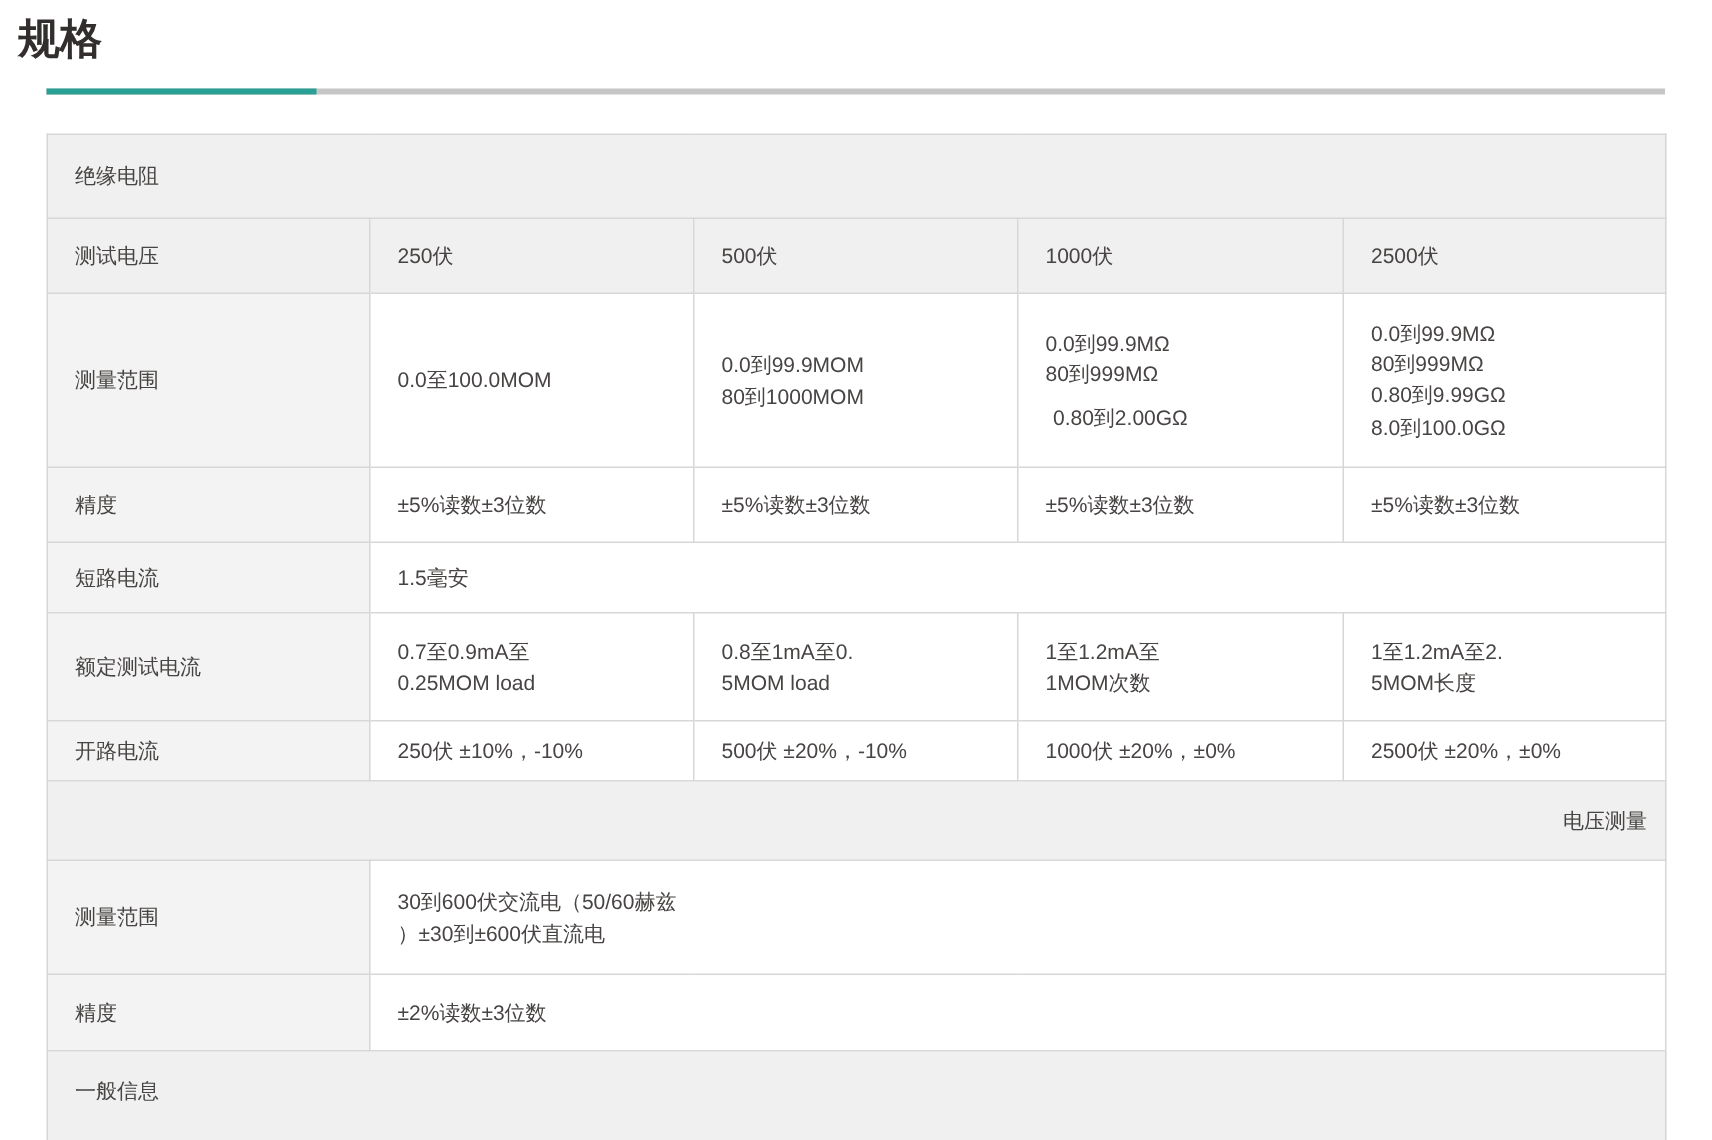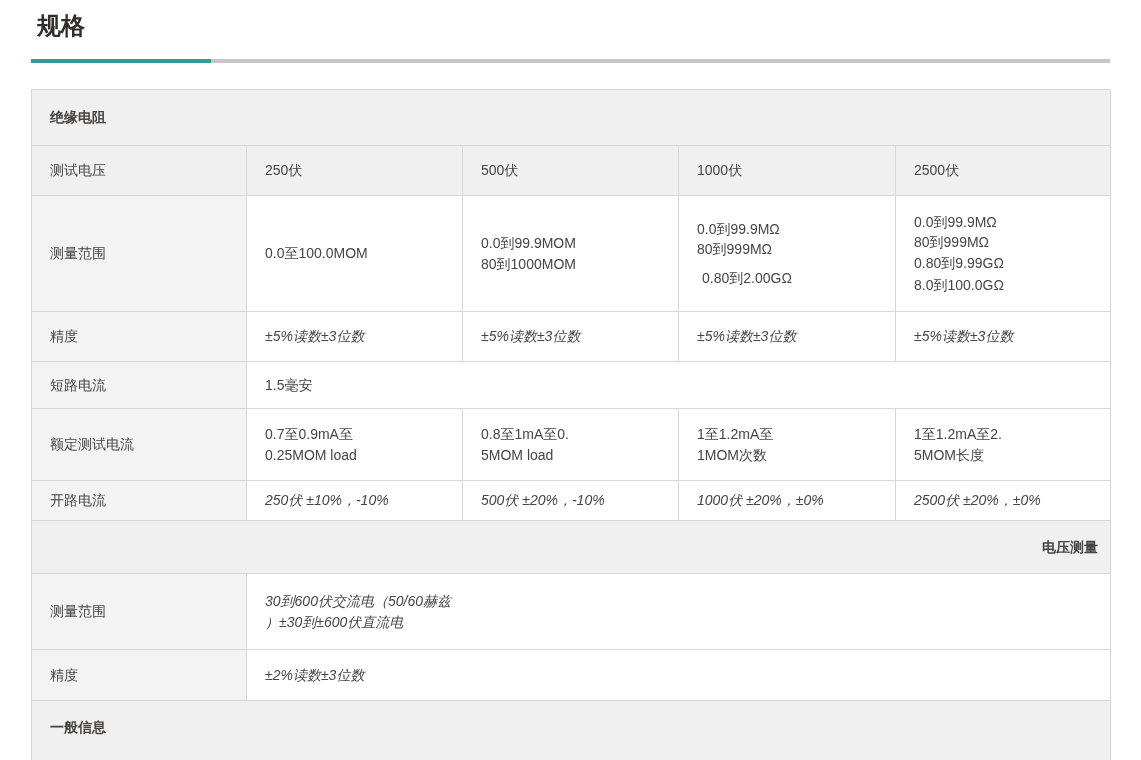--- a/index.html
+++ b/index.html
@@ -10,22 +10,22 @@
   }
   .page {
     position: relative;
     width: 1141px;
     height: 760px;
     overflow: hidden;
     background: #ffffff;
     color: #3d3a39;
   }
   .page-title {
-    margin: 8px 0 0 37px;
-    font-size: 24px;
+    margin: 8px 0 0 12px;
+    font-size: 28px;
     font-weight: 600;
     color: #322e2d;
     line-height: 36px;
   }
   .title-rule {
     margin: 15px 0 0 31px;
     width: 1079px;
     height: 4px;
     background: #c6c6c6;
     position: relative;
@@ -47,21 +47,21 @@
     border: 1px solid #d7d7d7;
     vertical-align: middle;
     padding: 6px 12px 6px 18px;
     color: #474443;
     font-size: 14px;
     line-height: 1.45;
   }
   td.section-cell {
     background: #eff0ef;
     font-size: 13.5px;
-    font-weight: bold;
+    font-weight: normal;
     color: #3d3a39;
     padding-left: 20px;
   }
   tr.r-sec1 { height: 56px; }
   tr.r-head { height: 50px; margin-left: 48px; }
   tr.r-range { height: 116px; }
   tr.r-acc { height: 50px; }
   tr.r-short { height: 47px; }
   tr.r-rated { height: 72px; }
   tr.r-open { height: 40px; }
@@ -75,21 +75,21 @@
     color: #3d3a39;
   }
   tr.r-head td { background: #eff0ef; }
   td.lbl-17 { font-size: 17px; }
   td.lbl-18 { font-size: 18px; }
   td.lbl-16 { font-size: 16px; }
   td.lbl-13b { font-size: 13px; font-weight: normal; }
   td.lbl-13 { font-size: 13px; }
   td.val-16 { font-size: 16px; }
   td.val-15 { font-size: 15px; }
-  td.val-13 { font-size: 13px; font-style: italic; }
+  td.val-13 { font-size: 13px; }
   td.val-125 { font-size: 12.5px; }
   .vline { display: block; }
   .vline.gap-top { margin-top: 8px; padding-left: 5px; }
   .vline.big-last { font-size: 14px; margin-top: 2px; }
 </style>
 </head>
 <body>
 
 <div class="page">
 

